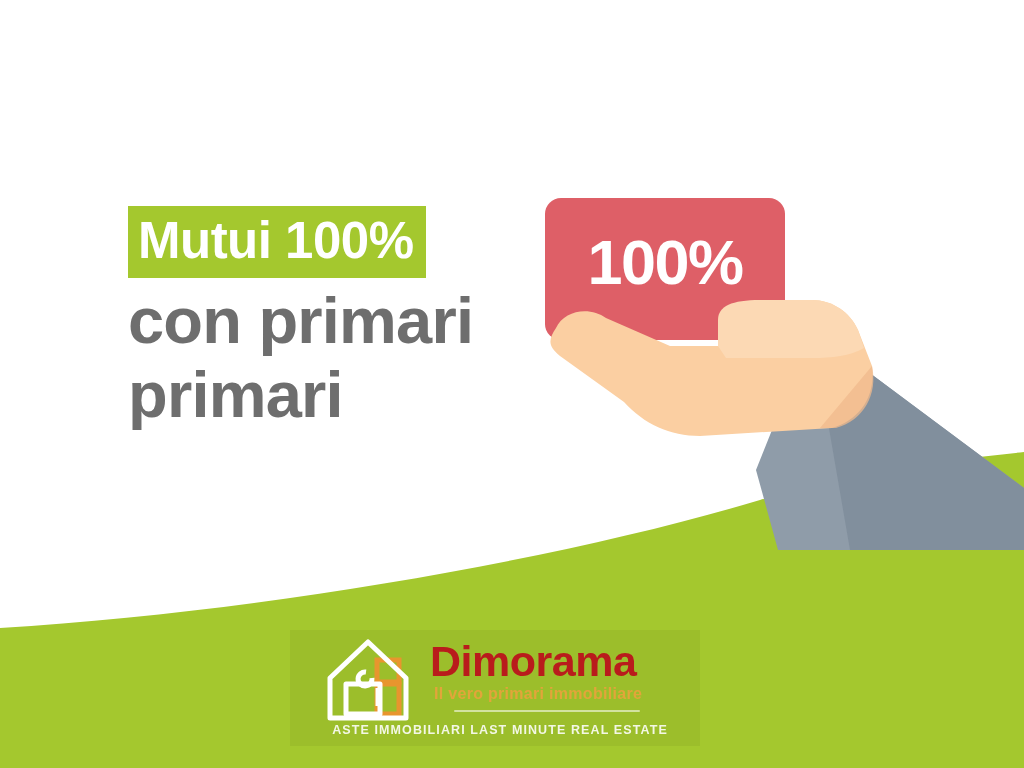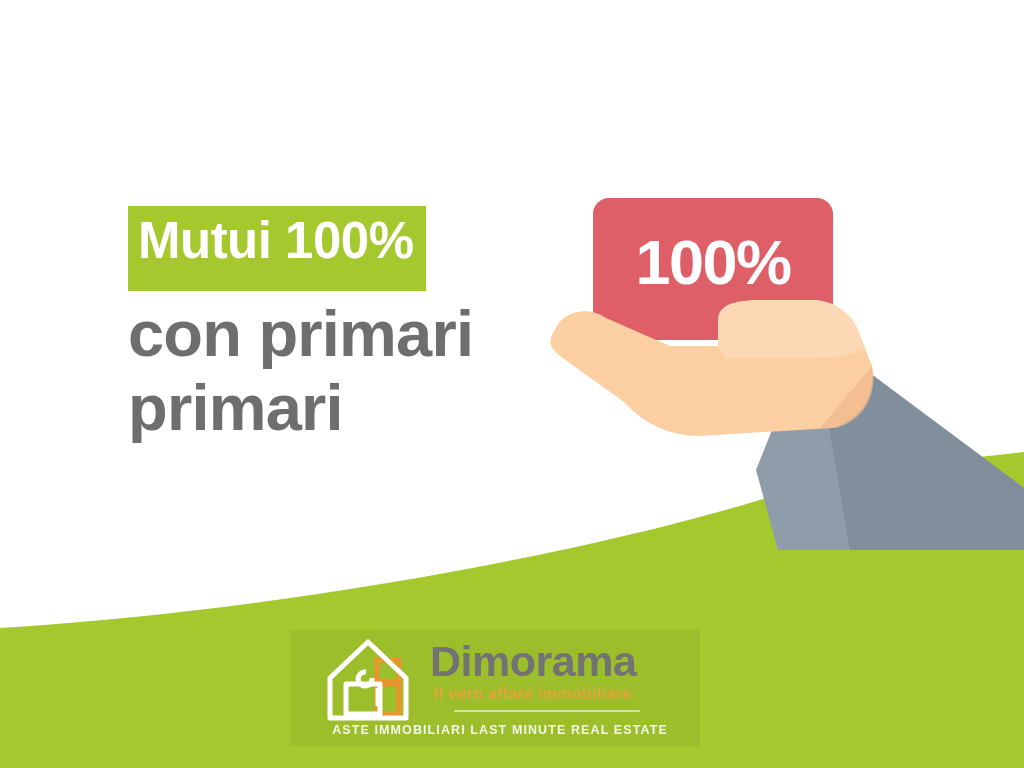--- a/index.html
+++ b/index.html
@@ -38,21 +38,21 @@
     margin: 0 0 6px 0;
   }
   .headline-hl {
     display: inline-block;
     background: #a4c82e;
     color: #ffffff;
     font-size: 51px;
     font-weight: bold;
     line-height: 1.18;
     letter-spacing: -0.5px;
-    padding: 5px 12px 20px 10px;
+    padding: 5px 12px 7px 10px;
     white-space: nowrap;
   }
   .headline-rest {
     margin: 0;
     color: #6e6e6e;
     font-size: 65px;
     font-weight: bold;
     line-height: 1.13;
     letter-spacing: -0.8px;
   }
@@ -68,21 +68,20 @@
     height: 380px;
   }
   .card-100 {
     position: absolute;
     left: 25px;
     top: 28px;
     width: 240px;
     height: 142px;
     background: #de5f67;
     border-radius: 16px;
-    margin-left: 48px;
   }
   .card-100-label {
     position: absolute;
     left: 0;
     top: 0;
     width: 240px;
     height: 142px;
     display: flex;
     align-items: center;
     justify-content: center;
@@ -113,21 +112,21 @@
     position: absolute;
     left: 0;
     top: 2px;
     width: 100px;
     height: 92px;
   }
   .logo-wordmark {
     position: absolute;
     left: 108px;
     top: 8px;
-    color: #737373;
+    color: #b91c1c;
     font-size: 43px;
     font-weight: bold;
     letter-spacing: -0.5px;
     line-height: 1;
   }
   .logo-tagline {
     position: absolute;
     left: 112px;
     top: 54px;
     color: #e8a33c;
@@ -221,20 +220,20 @@
       <g stroke="#ffffff" stroke-width="5" fill="none" stroke-linejoin="round">
         <path d="M8,44 L46,8 L84,44 L84,84 L8,84 Z"></path>
         <rect x="24" y="50" width="34" height="30"></rect>
         <path d="M44,38 a7,7 0 1,0 6,6"></path>
         <line x1="56" y1="54" x2="56" y2="72"></line>
       </g>
     </svg>
 
     <div class="logo-wordmark">Dimorama</div>
 
-    <div class="logo-tagline">Il vero affare immobiliare</div>
+    <div class="logo-tagline">Il vero primari immobiliare</div>
 
     <div class="logo-rule"></div>
 
     <div class="logo-footer">ASTE IMMOBILIARI  LAST MINUTE  REAL ESTATE</div>
   </div>
 
 </div>
 
 </body></html>

